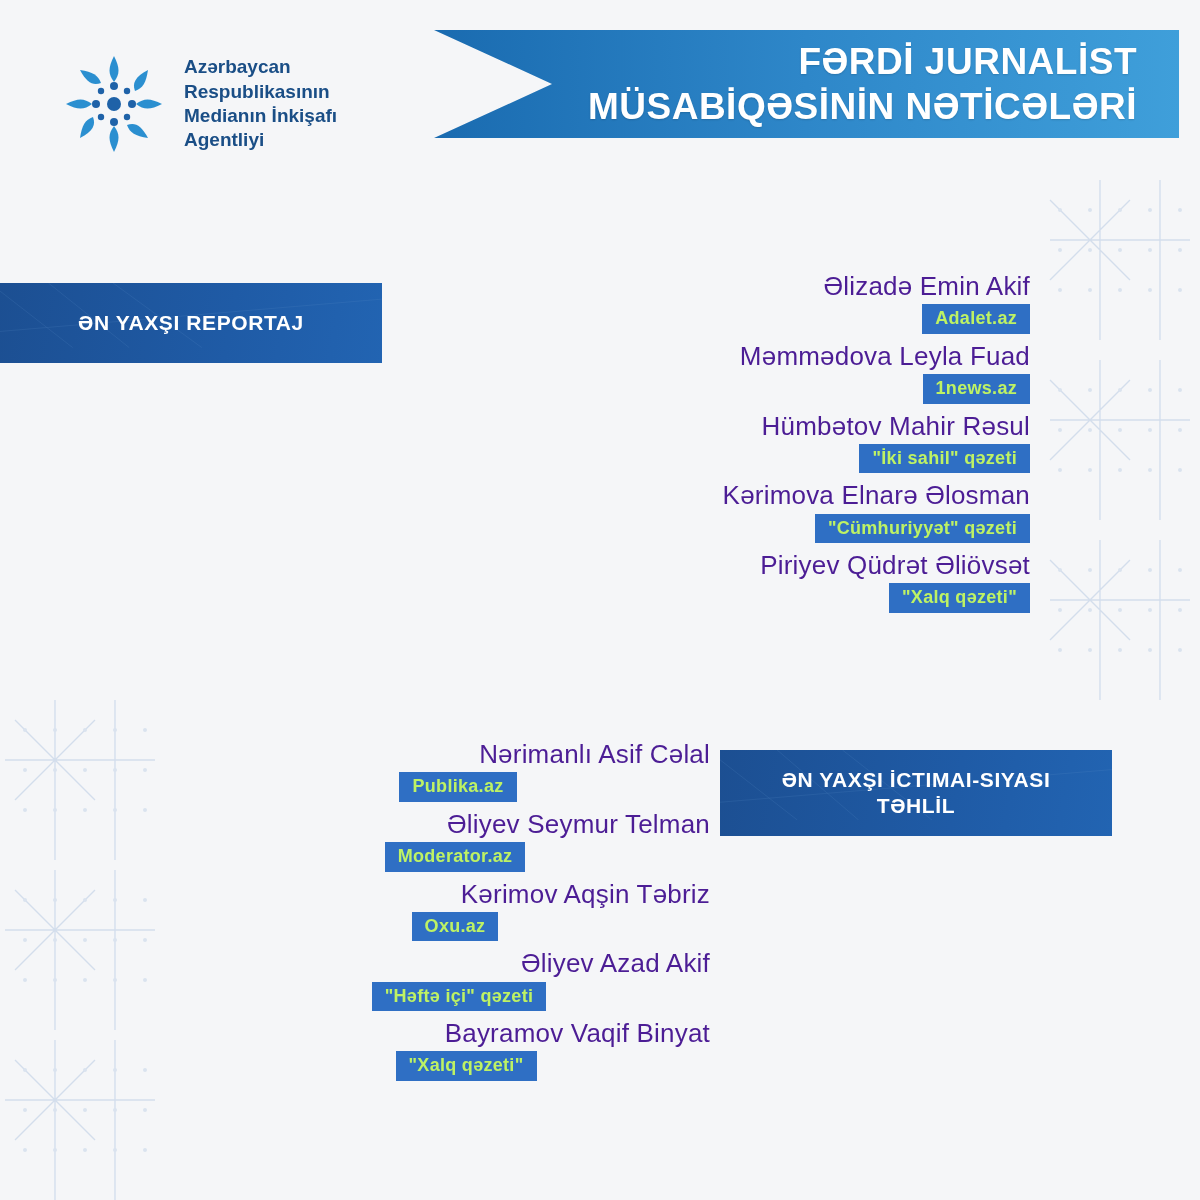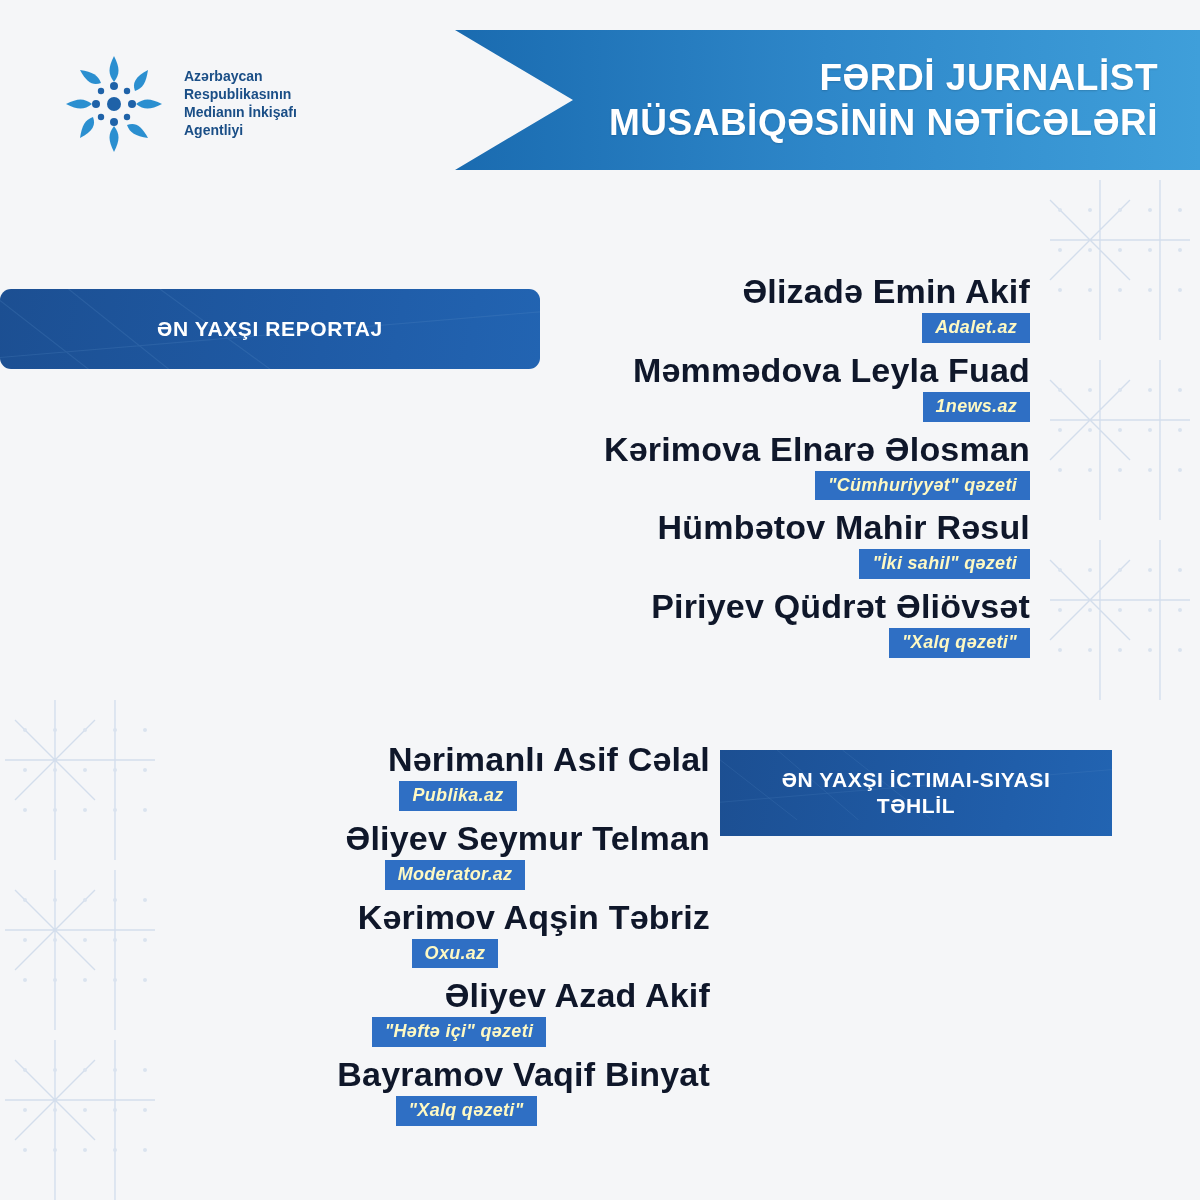--- a/index.html
+++ b/index.html
@@ -19,22 +19,22 @@
   .pattern {
     position: absolute;
     opacity: 0.55;
     pointer-events: none;
   }
   .pattern svg { display: block; }
 
   
   .header-band {
     position: absolute;
-    top: 30px; left: 455px;
-    width: 745px; height: 140px;
+    top: 30px; left: 434px;
+    width: 745px; height: 108px;
   }
   .header-band .banner-main {
     position: absolute;
     top: 0; left: 0; width: 100%; height: 100%;
     background: linear-gradient(90deg, #1a6bb0 0%, #2e87c9 50%, #3f9fda 100%);
     clip-path: polygon(0 0, 100% 0, 100% 100%, 0 100%, 118px 50%);
   }
   .header-title {
     position: absolute;
     right: 42px; top: 50%;
@@ -53,21 +53,21 @@
     position: absolute;
     top: 52px; left: 62px;
     display: flex;
     align-items: center;
     gap: 18px;
   }
   .logo-mark { width: 104px; height: 104px; flex: none; }
   .logo-text {
     color: #1a4e86;
     font-weight: bold;
-    font-size: 14px;
+    font-size: 19px;
     line-height: 1.28;
     white-space: pre-line;
   }
 
   
   .cat-bar {
     position: absolute;
     background: linear-gradient(100deg, #1c4f92 0%, #1f5ba6 60%, #2264b2 100%);
     display: flex;
     align-items: center;
@@ -82,43 +82,42 @@
     text-align: center;
     line-height: 1.25;
     padding: 0 26px;
     z-index: 2;
   }
   .cat-bar .cat-deco {
     position: absolute; inset: 0;
     opacity: 0.35;
     z-index: 1;
   }
-  #cat-reportaj { top: 289px; left: 0; width: 540px; height: 80px; border-radius: 11px; }
+  #cat-reportaj { top: 283px; left: 0; width: 382px; height: 80px; }
   #cat-tehlil  { top: 750px; left: 720px; width: 392px; height: 86px; }
 
   
   .winner-list { position: absolute; }
   #list-reportaj { top: 272px; left: 470px; width: 560px; text-align: right; }
   #list-tehlil   { top: 740px; left: 170px; width: 540px; text-align: right; }
 
   .winner { margin-bottom: 8px; }
   .winner .name {
-    font-size: 34px;
-    color: #0f172a;
+    font-size: 26px;
+    color: #4c1d95;
     line-height: 1.12;
-    font-weight: bold;
+    font-weight: normal;
     letter-spacing: 0.2px;
   }
   .winner .org-row { display: block; margin-top: 3px; }
   .winner .org {
     display: inline-block;
     background: #2f6fc4;
-    color: #fef9c3;
+    color: #bef264;
     font-weight: bold;
-    font-style: italic;
     font-size: 18px;
     letter-spacing: 0.3px;
     padding: 4px 13px 5px;
     line-height: 1.15;
   }
   
   #list-tehlil .org-row { text-align: center; margin-left: 36px; }
   #list-tehlil .winner:nth-child(1) .org-row { margin-left: 36px; }
   #list-tehlil .winner:nth-child(2) .org-row { margin-left: 30px; }
   #list-tehlil .winner:nth-child(3) .org-row { margin-left: 30px; }
@@ -296,26 +295,26 @@
   <div class="winner-list" id="list-reportaj">
     <div class="winner">
       <div class="name">Əlizadə Emin Akif</div>
       <div class="org-row"><span class="org">Adalet.az</span></div>
     </div>
     <div class="winner">
       <div class="name">Məmmədova Leyla Fuad</div>
       <div class="org-row"><span class="org">1news.az</span></div>
     </div>
     <div class="winner">
+      <div class="name">Hümbətov Mahir Rəsul</div>
+      <div class="org-row"><span class="org">"İki sahil" qəzeti</span></div>
+    </div>
+    <div class="winner">
       <div class="name">Kərimova Elnarə Əlosman</div>
       <div class="org-row"><span class="org">"Cümhuriyyət" qəzeti</span></div>
-    </div>
-    <div class="winner">
-      <div class="name">Hümbətov Mahir Rəsul</div>
-      <div class="org-row"><span class="org">"İki sahil" qəzeti</span></div>
     </div>
     <div class="winner">
       <div class="name">Piriyev Qüdrət Əliövsət</div>
       <div class="org-row"><span class="org">"Xalq qəzeti"</span></div>
     </div>
   </div>
 
   <div class="cat-bar" id="cat-tehlil">
     <svg class="cat-deco" viewBox="0 0 480 86" preserveAspectRatio="none">
       <g stroke="#5f92c9" stroke-width="1" fill="none" opacity="0.6">

